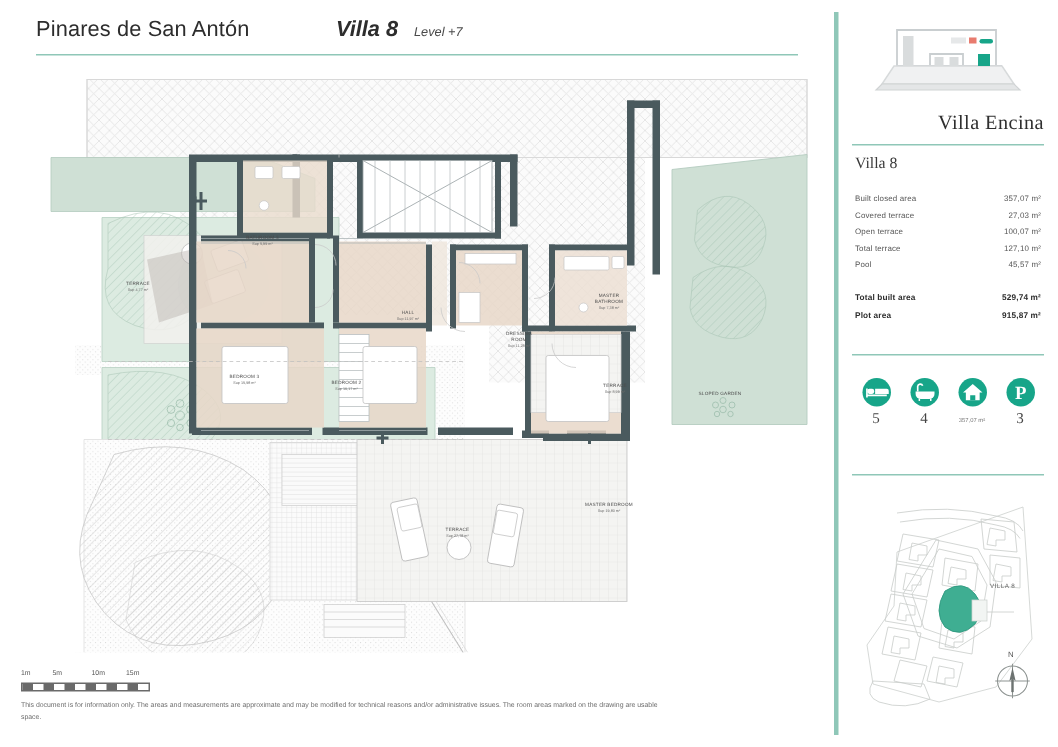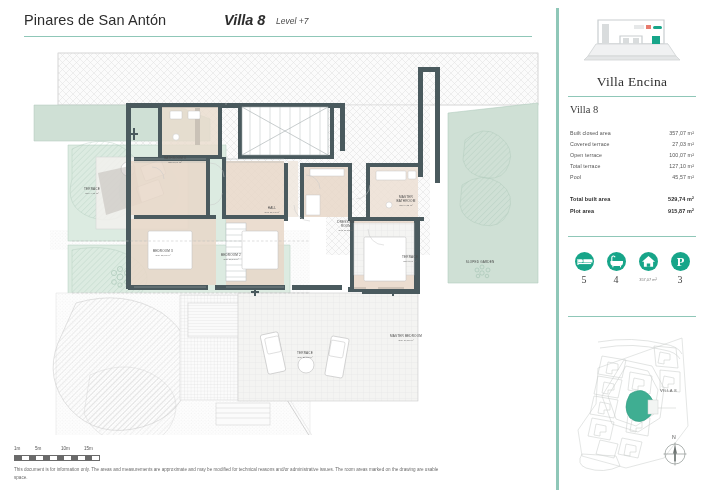--- a/index.html
+++ b/index.html
@@ -34,21 +34,21 @@
   .sb-bar i.on{background:#6a6a6a;}
 
   #disclaimer{position:absolute;left:14px;top:466px;width:430px;font-size:4.6px;
               line-height:1.7;color:#6d6d6d;}
 
   
   #sidebar{position:absolute;left:556px;top:0;width:149px;height:498px;background:#fff;}
   #sb-accent{position:absolute;left:0;top:8px;width:2.5px;height:482px;background:#8fc7b8;}
 
   #logo-wrap{position:absolute;left:12px;top:14px;width:128px;height:52px;}
-  #brand{position:absolute;left:12px;top:74px;width:128px;text-align:center;
+  #brand{position:absolute;left:12px;top:74px;width:128px;text-align:right;
          font-family:"Liberation Serif",serif;font-size:13.5px;color:#2f2f2f;
          letter-spacing:.3px;}
   #brand-rule{position:absolute;left:12px;top:96px;width:128px;height:1.2px;background:#8fc7b8;}
 
   #villa-label{position:absolute;left:14px;top:104px;font-family:"Liberation Serif",serif;
                font-size:10.5px;color:#3a3a3a;}
 
   #spec-table{position:absolute;left:14px;top:128px;width:124px;}
   .spec-row{display:flex;justify-content:space-between;font-size:5.3px;
             color:#555;line-height:1;padding:2.9px 0;}

